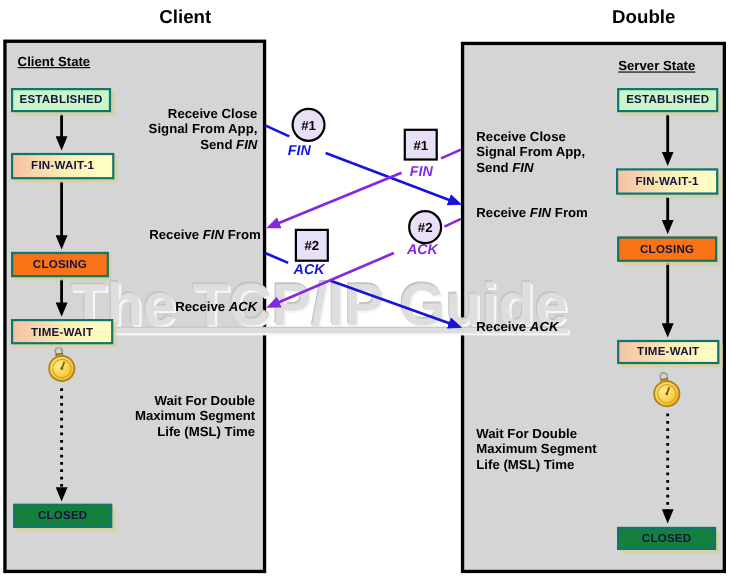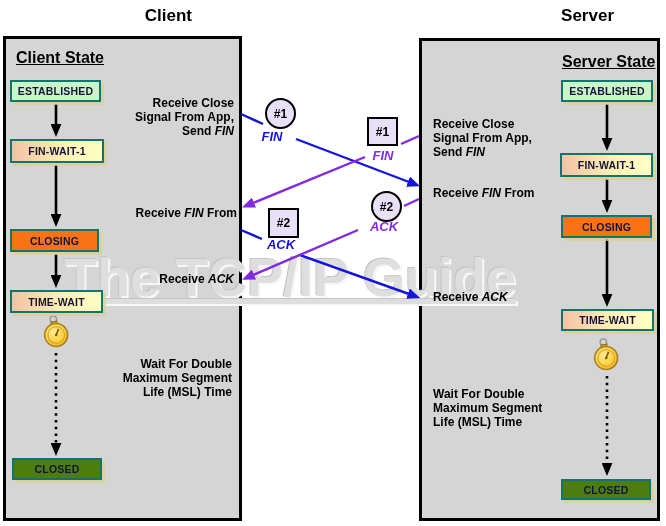--- a/index.html
+++ b/index.html
@@ -8,41 +8,41 @@
     font-family:"Liberation Sans","DejaVu Sans",sans-serif;
   }
   
   .panel{position:absolute;background:#d5d5d5;border:3px solid #000;box-sizing:border-box;z-index:0;}
   .panel-client{left:3px;top:36px;width:239px;height:485px;}
   .panel-server{left:419px;top:38px;width:241px;height:483px;}
   
   .title{position:absolute;top:6px;width:140px;text-align:right;font-size:17px;font-weight:bold;color:#000;z-index:3;}
   .title-client{left:52px;}
   .title-server{left:474px;}
-  .pheading{position:absolute;font-size:16px;font-weight:bold;text-decoration:underline;color:#000;z-index:3;white-space:nowrap;}
+  .pheading{position:absolute;font-size:12px;font-weight:bold;text-decoration:underline;color:#000;z-index:3;white-space:nowrap;}
   .h-client{left:16px;top:49px;}
   .h-server{left:562px;top:53px;text-align:right;}
   
   .watermark{
     position:absolute;left:64px;top:246px;z-index:1;white-space:nowrap;
     font-size:54px;font-weight:bold;letter-spacing:0px;color:#dedede;
     text-shadow:2px 2px 0 #f7f7f7,-1px -1px 0 #c4c4c4;
     text-decoration:underline;
   }
   
   .sb{
     position:absolute;box-sizing:border-box;border:2px solid #0f766e;z-index:3;
     display:flex;align-items:center;justify-content:center;
     font-size:10.5px;font-weight:bold;letter-spacing:.2px;color:#14143a;
     box-shadow:3px 3px 0 rgba(215,208,150,.75);
   }
   .fill-green{background:#c9f5c7;}
   .fill-yellow{background:#f97316;}
   .fill-grad{background:linear-gradient(90deg,#f4c2a4 0%,#fdf0b4 55%,#ffffc6 100%);}
-  .fill-gray{background:#4d7c0f;}
+  .fill-gray{background:#15803d;}
   .c-s1{left:10px;top:80px;width:91px;height:22px;}
   .c-s2{left:10px;top:139px;width:94px;height:24px;}
   .c-s3{left:10px;top:229px;width:89px;height:23px;}
   .c-s4{left:10px;top:290px;width:93px;height:23px;}
   .c-s5{left:12px;top:458px;width:90px;height:22px;}
   .s-s1{left:561px;top:80px;width:92px;height:22px;}
   .s-s2{left:560px;top:153px;width:93px;height:24px;}
   .s-s3{left:561px;top:215px;width:91px;height:23px;}
   .s-s4{left:561px;top:309px;width:93px;height:22px;}
   .s-s5{left:561px;top:479px;width:90px;height:21px;}
@@ -78,21 +78,21 @@
   .m-c2{left:255px;top:237px;width:52px;}
   
   .overlay{position:absolute;left:0;top:0;z-index:2;pointer-events:none;}
 </style>
 </head>
 <body>
 
 <div class="stage">
 
   <div class="title title-client">Client</div>
-  <div class="title title-server">Server</div>
+  <div class="title title-server">Double</div>
 
   <div class="panel panel-client"></div>
   <div class="panel panel-server"></div>
 
   <div class="watermark">The TCP/IP Guide</div>
 
   <svg class="overlay" width="666" height="526">
     <defs>
       <marker id="mk" viewBox="0 0 12 10" refX="1" refY="5" markerWidth="13" markerHeight="11" orient="auto" markerUnits="userSpaceOnUse">
           <path d="M0,0 L12,5 L0,10 Z" fill="#000"></path>

